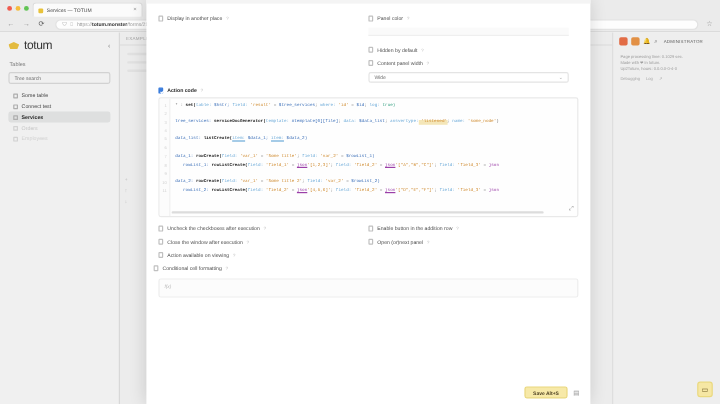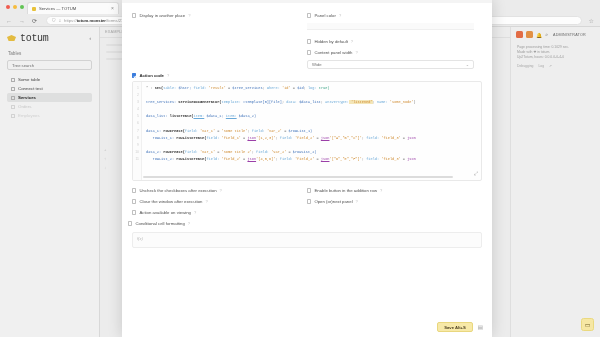--- a/index.html
+++ b/index.html
@@ -62,21 +62,21 @@
 
   
   .app-body { position: absolute; top: 27px; left: 0; width: 600px; height: 310px; background: #f6f6f6; }
 
   
   .sidebar {
     position: absolute; top: 0; left: 0; width: 100px; height: 310px;
     background: #ffffff; border-right: 1px solid #e6e6e6;
     padding: 6px 7px;
   }
-  .brand { display: flex; align-items: center; gap: 4px; margin-bottom: 7px; font-family: Liberation Mono, monospace; }
+  .brand { display: flex; align-items: center; gap: 4px; margin-bottom: 7px; }
   .brand-mark { width: 9px; height: 9px; position: relative; }
   .brand-mark::before {
     content: ""; position: absolute; inset: 1px 0 2px 0;
     background: #f2c744;
     clip-path: polygon(50% 0%, 100% 35%, 82% 100%, 18% 100%, 0% 35%);
   }
   .brand-name { font-size: 10px; color: #3a3a3a; letter-spacing: -0.3px; }
   .brand-collapse { margin-left: auto; font-size: 6px; color: #8d8d8d; }
   .side-h { font-size: 4.6px; color: #868686; margin: 4px 0 4px 1px; }
   .tree-search {

